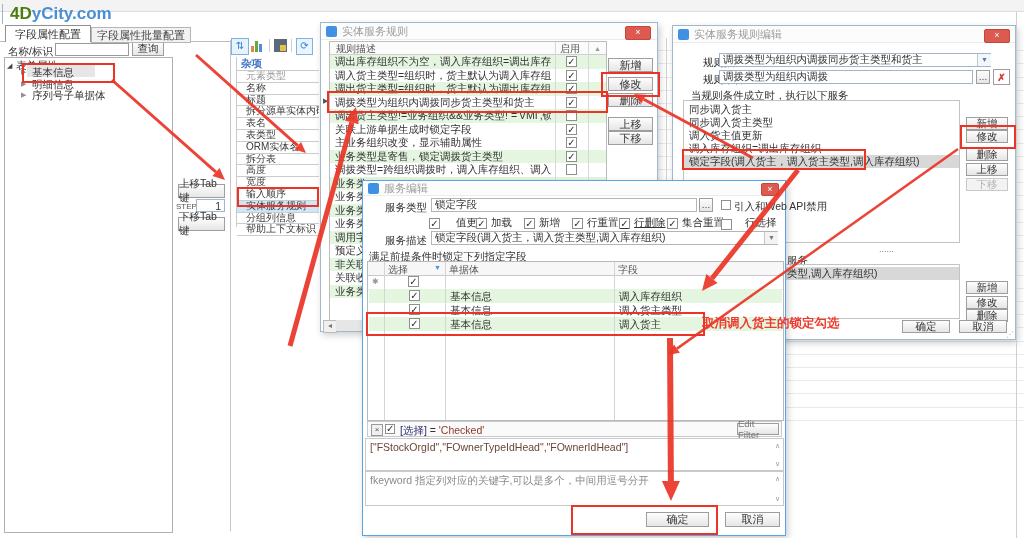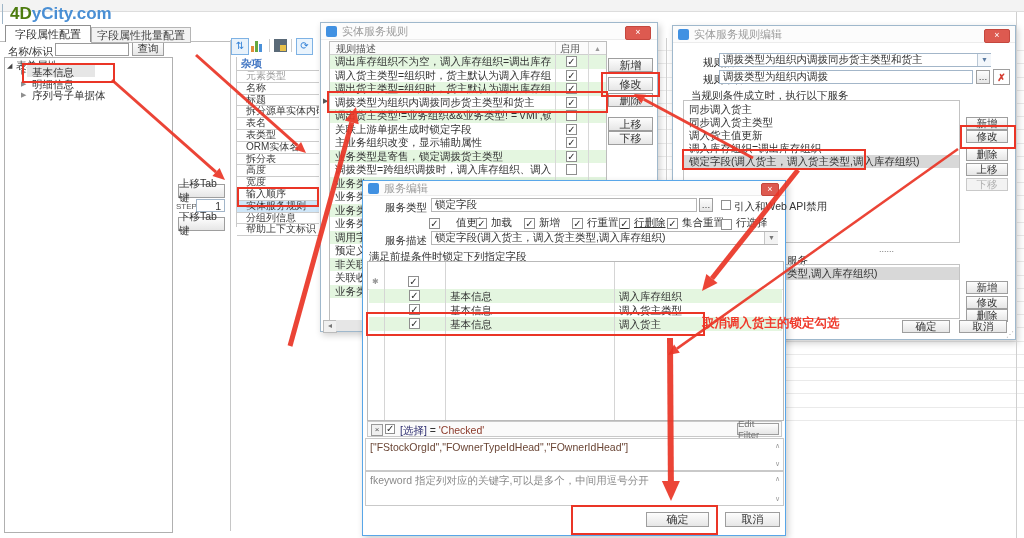--- a/index.html
+++ b/index.html
@@ -350,35 +350,41 @@
           <span>行重置</span>
         </div>
         <div class="abs" style="left: 256px; top: 35px; display: flex; gap: 4px; align-items: center; font-size: 10.5px; text-decoration: underline;">
           <span class="cb on"></span>
           <span>行删除</span>
         </div>
         <div class="abs" style="left: 304px; top: 35px; display: flex; gap: 4px; align-items: center; font-size: 10.5px;">
           <span class="cb on"></span>
           <span>集合重置</span>
         </div>
-        <div class="abs" style="left: 358px; top: 35px; display: flex; gap: 4px; align-items: flex-end; font-size: 10.5px;">
+        <div class="abs" style="left: 358px; top: 35px; display: flex; gap: 13px; align-items: flex-end; font-size: 10.5px;">
           <span class="cb"></span>
           <span>行选择</span>
         </div>
       </div>
 
     <span class="lbl" style="left:22px;top:53px;font-size:10.5px">服务描述</span>
     <div class="inp" style="left:68px;top:50px;width:347px;height:14px;border-color:#b5b5b5">
       <span>锁定字段(调入货主，调入货主类型,调入库存组织)</span>
     </div>
     <div class="abs" style="left:401px;top:51px;width:13px;height:12px;border-left:1px solid #c5c5c5;background:#f3f3f3;font-size:7px;line-height:12px;text-align:center;color:#777">▼</div>
 
     <span class="lbl" style="left:6px;top:69px;font-size:10.5px">满足前提条件时锁定下列指定字段</span>
 
     <div class="abs" style="left:4px;top:80px;width:415px;height:158px;border:1px solid #b9b9b9;overflow:hidden">
+      <div class="abs" style="left:0;top:0;right:0;height:13px;background:#f7f7f7;border-bottom:1px solid #c9c9c9;font-size:10px;color:#555">
+        <span class="abs" style="left:20px;top:1px">选择</span>
+        <span class="abs" style="left:66px;top:2px;font-size:7px;color:#4a90d9">▼</span>
+        <span class="abs" style="left:81px;top:1px">单据体</span>
+        <span class="abs" style="left:250px;top:1px">字段</span>
+      </div>
       <div class="abs" style="left:0;top:13px;right:0;height:14px;border-bottom:1px solid #e0e0e0">
         <span class="abs" style="left:4px;top:2px;font-size:8px;color:#999">✱</span>
         <span class="cb on" style="position:absolute;left:40px;top:1px"></span>
       </div>
       <div id="d3-grid-rows">
           <div class="g3r green" style="top: 27px;">
             <span class="cb on" style="left: 40px; top: 1px; position: absolute;"></span>
             <span style="left: 81px;">基本信息</span>
             <span style="left: 250px;">调入库存组织</span>
           </div>

